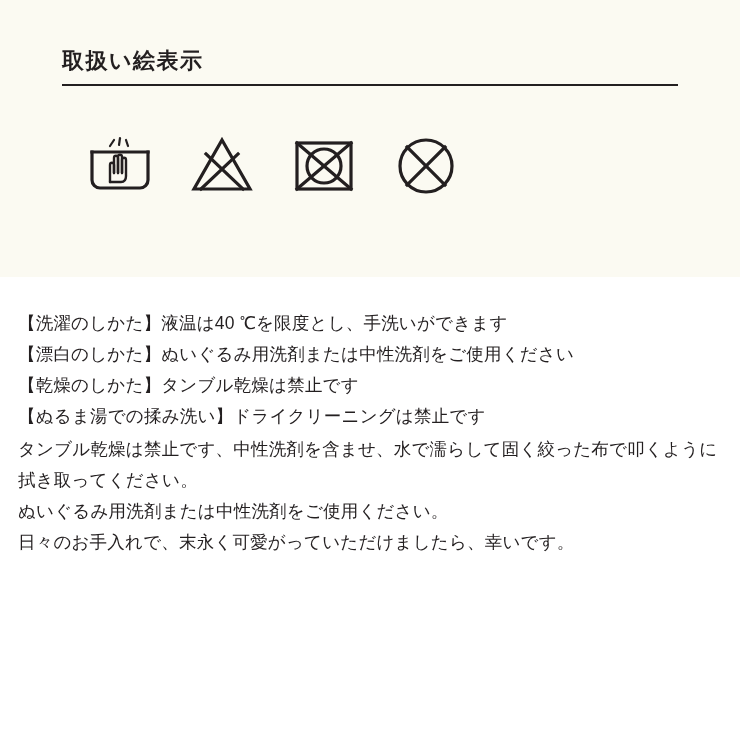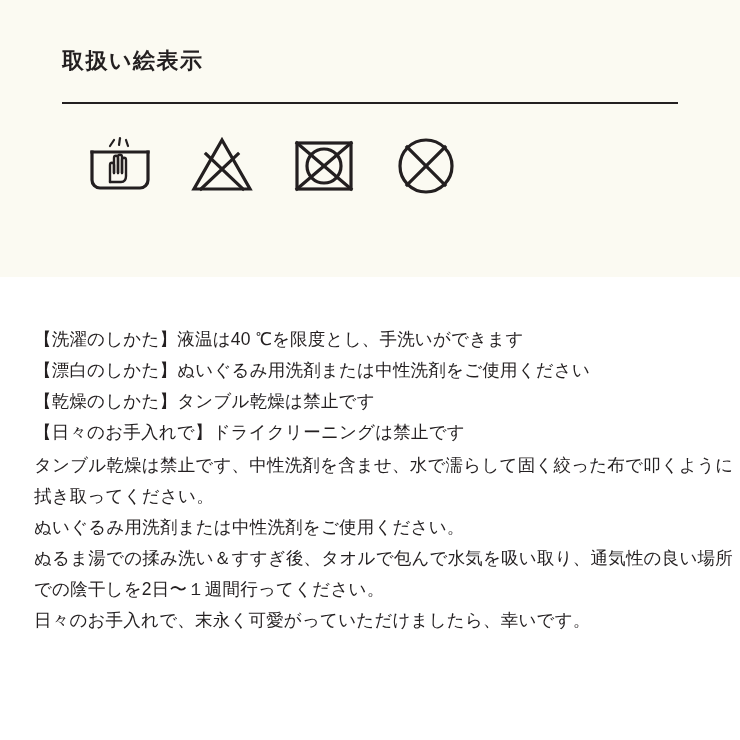--- a/index.html
+++ b/index.html
@@ -33,21 +33,21 @@
     position: absolute;
     left: 62px;
     top: 48px;
     width: 616px;
   }
   .care-title {
     font-size: 22px;
     font-weight: bold;
     letter-spacing: 1.5px;
     color: #231f20;
-    padding-bottom: 28px;
+    padding-bottom: 10px;
     line-height: 1.2;
   }
   .care-title-rule {
     height: 2px;
     background: #231f20;
     width: 100%;
   }
   .symbols {
     position: absolute;
     left: 86px;
@@ -63,21 +63,21 @@
   }
   
   .body-text {
     position: absolute;
     left: 0;
     top: 277px;
     width: 740px;
     padding: 0;
   }
   .block {
-    margin: 16px;
+    margin: 0;
     padding: 0;
   }
   .block.bracket-list {
     position: absolute;
     left: 18px;
     top: 31px;
     width: 706px;
   }
   .block.notes {
     position: absolute;
@@ -167,24 +167,23 @@
 
     </div>
   </div>
 
   <div class="body-text">
 
     <div class="block bracket-list">
       <div class="line">【洗濯のしかた】液温は40 ℃を限度とし、手洗いができます</div>
       <div class="line">【漂白のしかた】ぬいぐるみ用洗剤または中性洗剤をご使用ください</div>
       <div class="line">【乾燥のしかた】タンブル乾燥は禁止です</div>
-      <div class="line">【日々のお手入れで】ドライクリーニングは禁止です</div>
+      <div class="line">【ぬるま湯での揉み洗い】ドライクリーニングは禁止です</div>
     </div>
 
     <div class="block notes">
       <p class="para">タンブル乾燥は禁止です、中性洗剤を含ませ、水で濡らして固く絞った布で叩くように拭き取ってください。</p>
       <p class="para">ぬいぐるみ用洗剤または中性洗剤をご使用ください。</p>
-      <p class="para">ぬるま湯での揉み洗い＆すすぎ後、タオルで包んで水気を吸い取り、通気性の良い場所での陰干しを2日〜１週間行ってください。</p>
       <p class="para">日々のお手入れで、末永く可愛がっていただけましたら、幸いです。</p>
     </div>
 
   </div>
 </div>
 
 </body></html>

